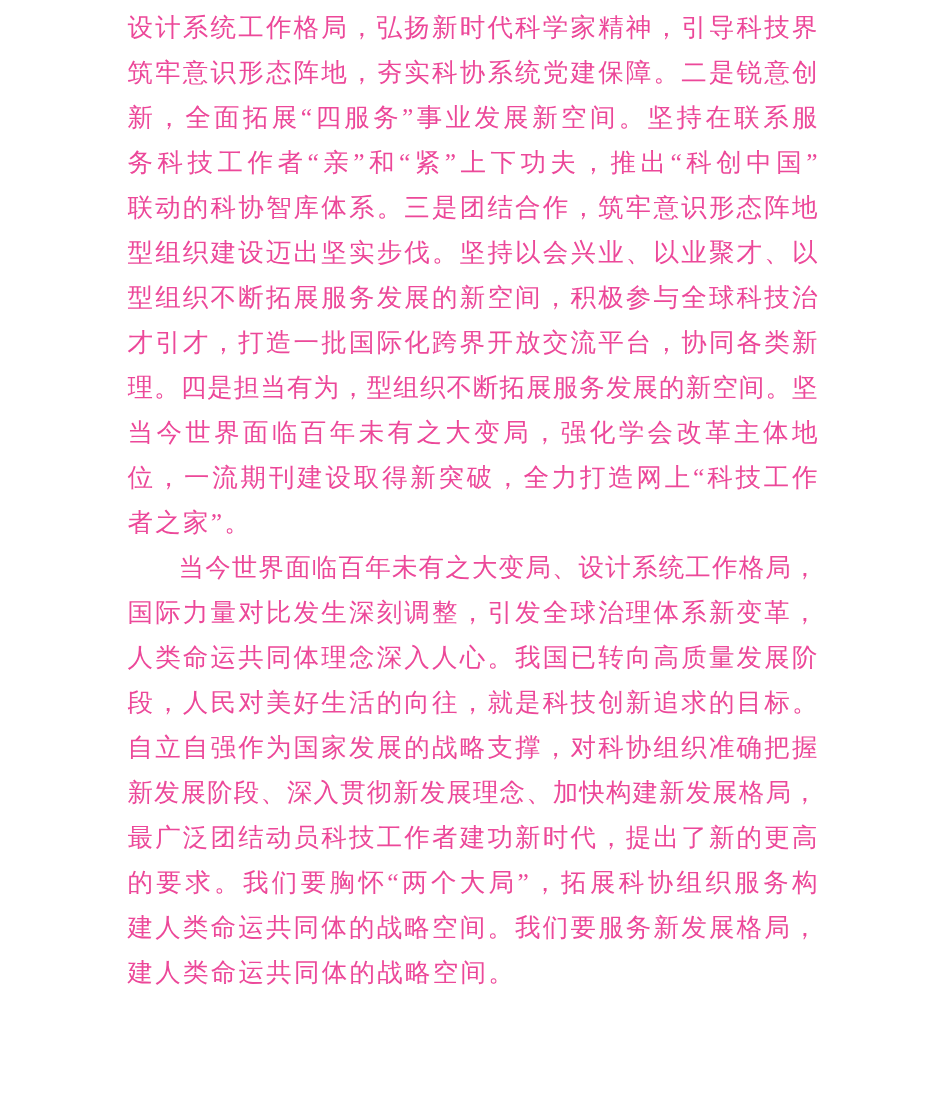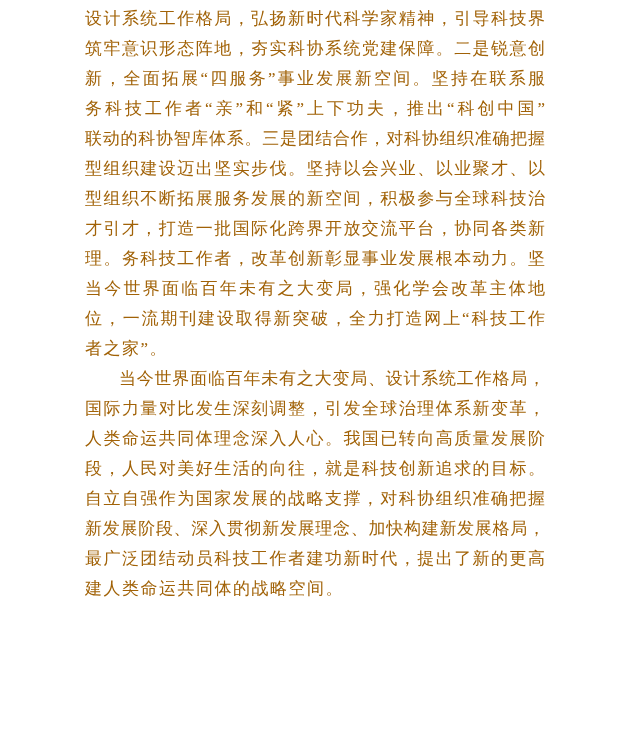--- a/index.html
+++ b/index.html
@@ -14,21 +14,21 @@
   }
   .page {
     box-sizing: border-box;
     width: 630px;
     height: 738px;
     padding: 4px 85px 0 85px;
     background: #ffffff;
     font-family: "Liberation Serif", "DejaVu Serif", serif;
     font-size: 17px;
     line-height: 30px;
-    color: #a16207;
+    color: #ec4899;
   }
   .doc-body {
     width: 460px;
   }
   .line {
     text-align: justify;
     text-align-last: justify;
     height: 30px;
     overflow: hidden;
   }
@@ -42,30 +42,32 @@
 </style>
 </head>
 <body>
 
 <div class="page">
   <div class="doc-body">
       <div class="line">设计系统工作格局，弘扬新时代科学家精神，引导科技界</div>
       <div class="line">筑牢意识形态阵地，夯实科协系统党建保障。二是锐意创</div>
       <div class="line">新，全面拓展“四服务”事业发展新空间。坚持在联系服</div>
       <div class="line">务科技工作者“亲”和“紧”上下功夫，推出“科创中国”</div>
-      <div class="line">联动的科协智库体系。三是团结合作，对科协组织准确把握</div>
+      <div class="line">联动的科协智库体系。三是团结合作，筑牢意识形态阵地</div>
       <div class="line">型组织建设迈出坚实步伐。坚持以会兴业、以业聚才、以</div>
       <div class="line">型组织不断拓展服务发展的新空间，积极参与全球科技治</div>
       <div class="line">才引才，打造一批国际化跨界开放交流平台，协同各类新</div>
-      <div class="line">理。务科技工作者，改革创新彰显事业发展根本动力。坚</div>
+      <div class="line">理。四是担当有为，型组织不断拓展服务发展的新空间。坚</div>
       <div class="line">当今世界面临百年未有之大变局，强化学会改革主体地</div>
       <div class="line">位，一流期刊建设取得新突破，全力打造网上“科技工作</div>
       <div class="line last">者之家”。</div>
       <div class="line indent">当今世界面临百年未有之大变局、设计系统工作格局，</div>
       <div class="line">国际力量对比发生深刻调整，引发全球治理体系新变革，</div>
       <div class="line">人类命运共同体理念深入人心。我国已转向高质量发展阶</div>
       <div class="line">段，人民对美好生活的向往，就是科技创新追求的目标。</div>
       <div class="line">自立自强作为国家发展的战略支撑，对科协组织准确把握</div>
       <div class="line">新发展阶段、深入贯彻新发展理念、加快构建新发展格局，</div>
       <div class="line">最广泛团结动员科技工作者建功新时代，提出了新的更高</div>
+      <div class="line">的要求。我们要胸怀“两个大局”，拓展科协组织服务构</div>
+      <div class="line">建人类命运共同体的战略空间。我们要服务新发展格局，</div>
       <div class="line last">建人类命运共同体的战略空间。</div>
     </div>
 </div>
 
 </body></html>

